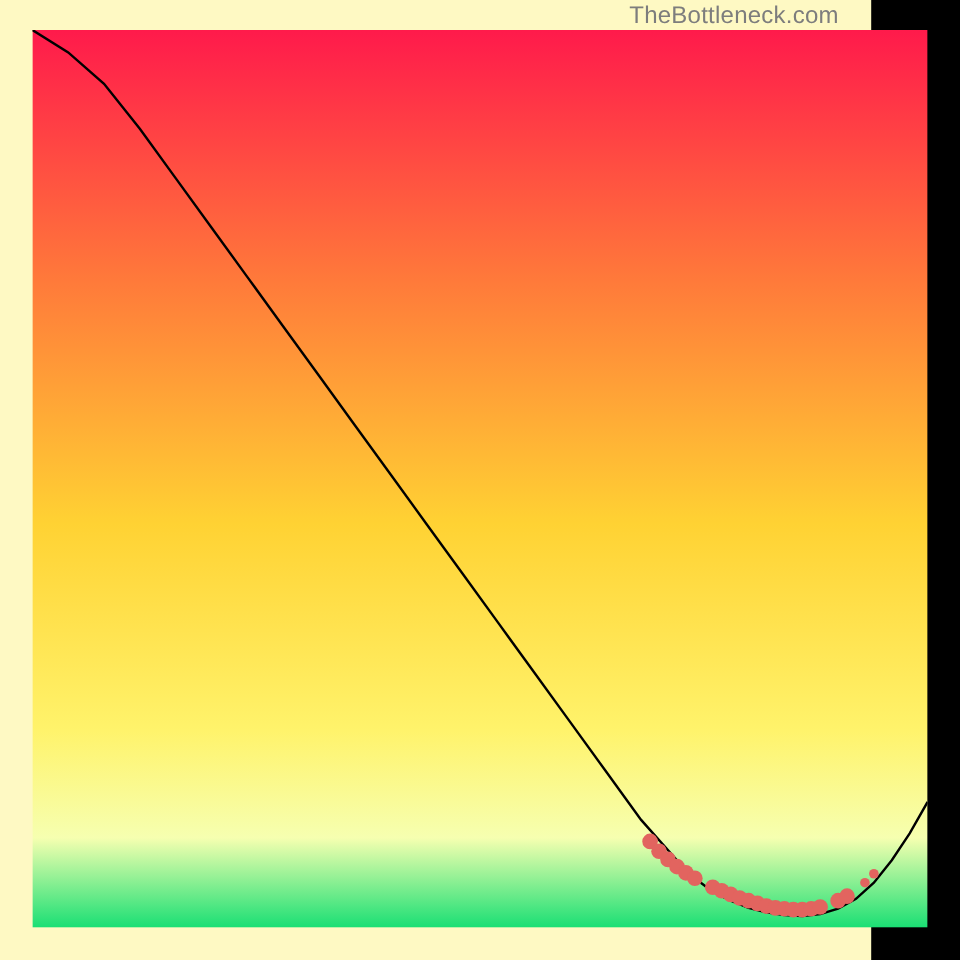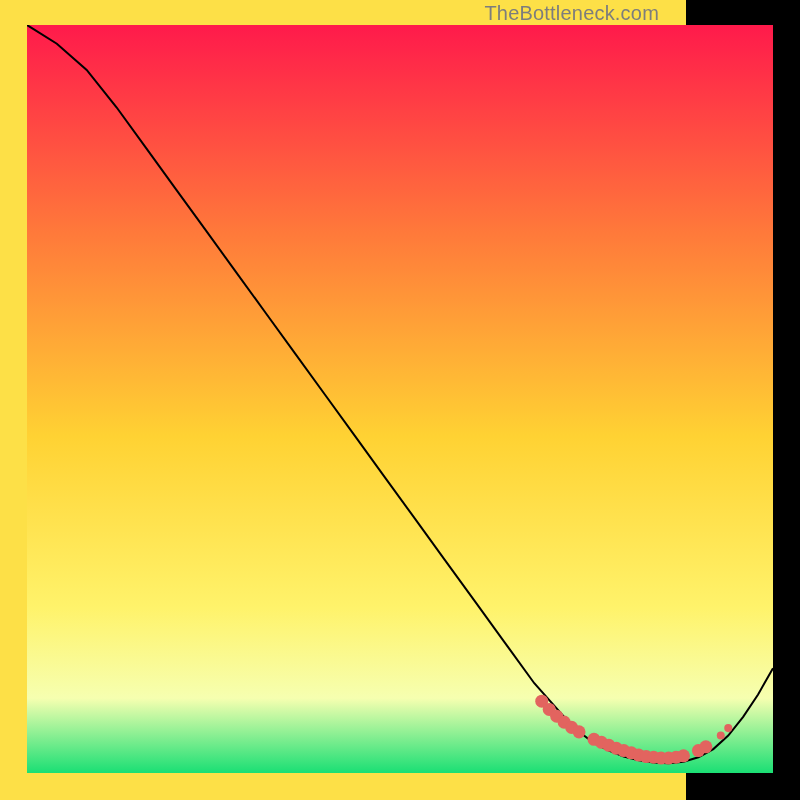--- a/index.html
+++ b/index.html
@@ -7,21 +7,22 @@
     padding: 0;
     width: 800px;
     height: 800px;
     background: #000;
     overflow: hidden;
   }
   .stage {
     position: relative;
     width: 686px;
     height: 800px;
-    background: #fde047;
+    background: #fef9c3;
+    padding-left: 40px;
   }
   .plot {
     position: absolute;
     left: 27px;
     top: 25px;
     width: 746px;
     height: 748px;
   }
   .gradient {
     position: absolute;

